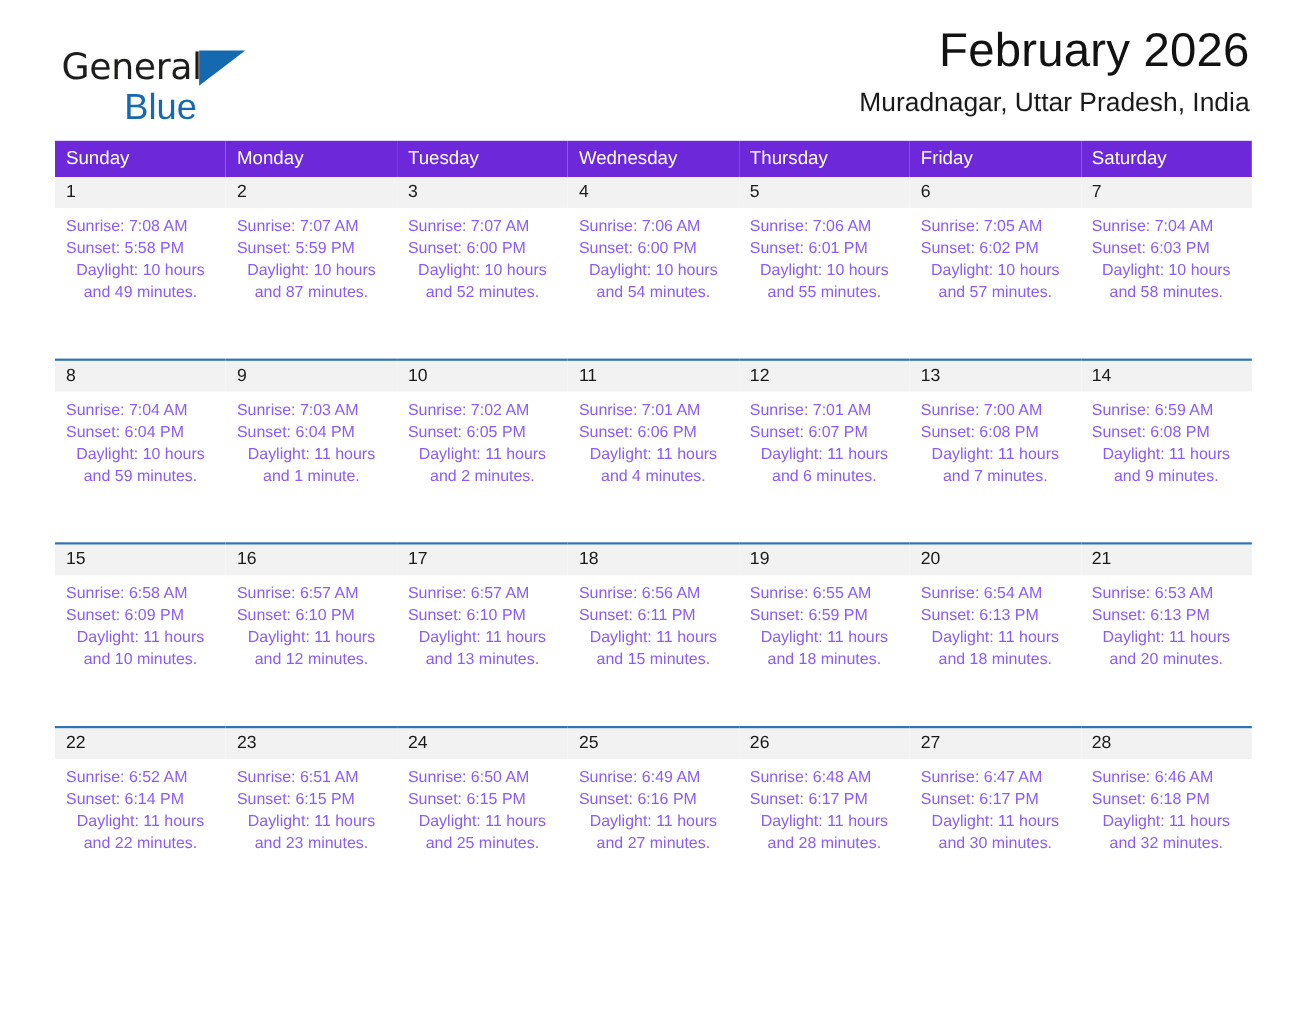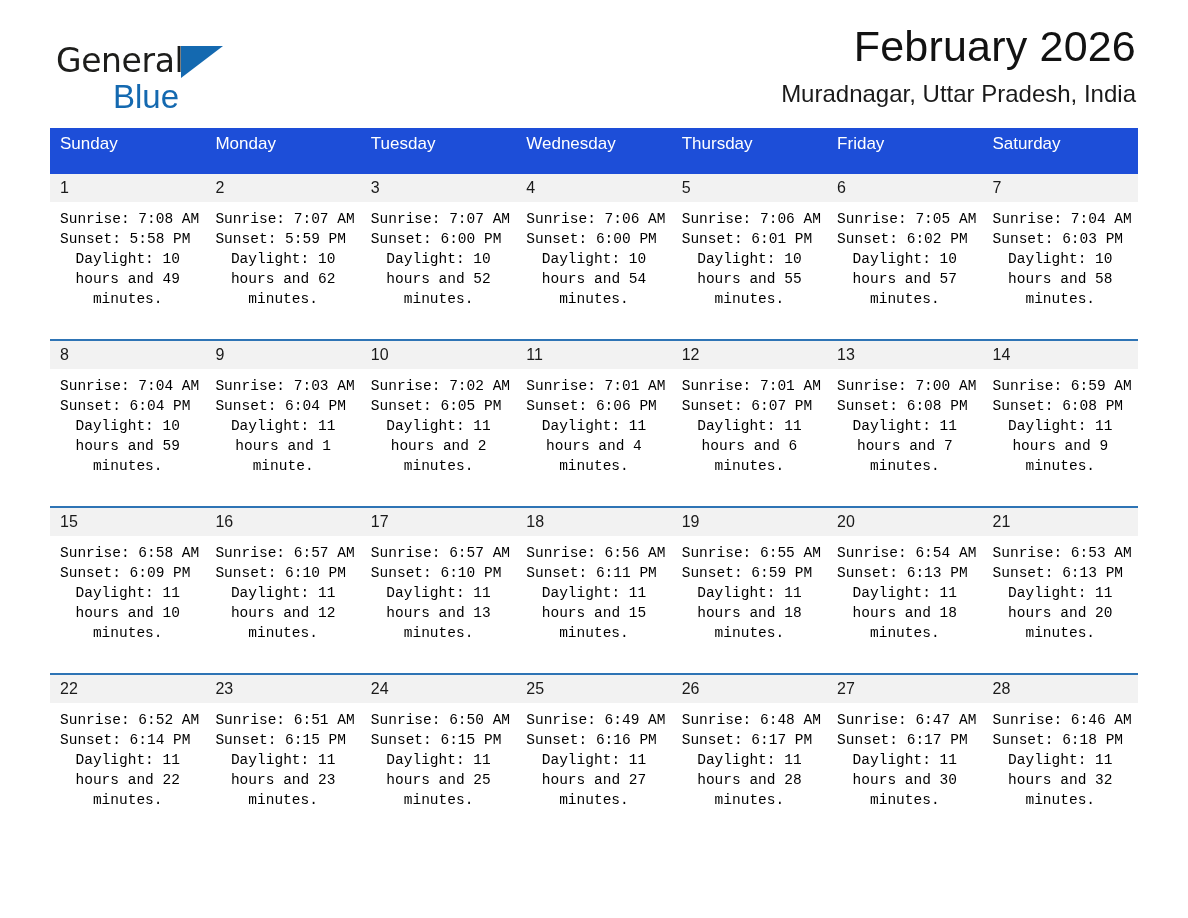--- a/index.html
+++ b/index.html
@@ -87,26 +87,26 @@
   }
 
   
   .calendar {
     width: 1088px;
     border-collapse: collapse;
     table-layout: fixed;
     margin-top: 18px;
   }
   .calendar th {
-    background: #1d4ed8;
+    background: #6d28d9;
     color: #ffffff;
     font-weight: normal;
     font-size: 17px;
     text-align: left;
-    padding: 7px 0 20px 10px;
+    padding: 7px 0 7px 10px;
     line-height: 1.1;
   }
   .calendar td {
     vertical-align: top;
     padding: 0;
     width: 155px;
     height: 165px;
     border-top: 2px solid #2e74b5;
   }
   .calendar tr.week-row:first-child td {
@@ -116,22 +116,21 @@
     background: #f2f2f2;
     font-size: 16px;
     color: #1a1a1a;
     padding: 5px 0 6px 10px;
     line-height: 1.1;
   }
   .cellbody {
     padding: 7px 10px 0 10px;
     font-size: 14.5px;
     line-height: 20px;
-    color: #000000;
-    font-family: Liberation Mono, monospace;
+    color: #8b5cf6;
   }
   .cellbody div {
     white-space: nowrap;
   }
   .daylight-line {
     white-space: normal !important;
     text-align: center;
   }
 </style>
 </head>
@@ -174,21 +173,21 @@
             <div>Sunrise: 7:08 AM</div>
             <div>Sunset: 5:58 PM</div>
             <div class="daylight-line">Daylight: 10 hours and 49 minutes.</div>
           </div>
         </td>
         <td>
           <div class="daynum">2</div>
           <div class="cellbody">
             <div>Sunrise: 7:07 AM</div>
             <div>Sunset: 5:59 PM</div>
-            <div class="daylight-line">Daylight: 10 hours and 62 minutes.</div>
+            <div class="daylight-line">Daylight: 10 hours and 87 minutes.</div>
           </div>
         </td>
         <td>
           <div class="daynum">3</div>
           <div class="cellbody">
             <div>Sunrise: 7:07 AM</div>
             <div>Sunset: 6:00 PM</div>
             <div class="daylight-line">Daylight: 10 hours and 52 minutes.</div>
           </div>
         </td>

